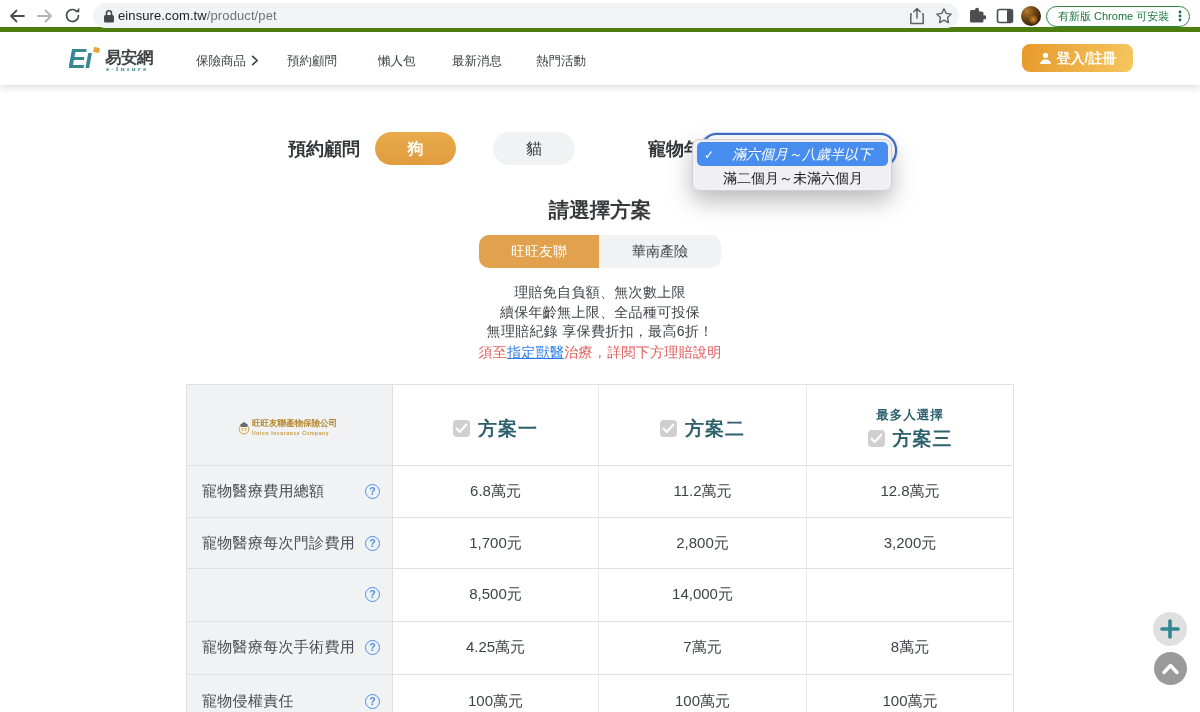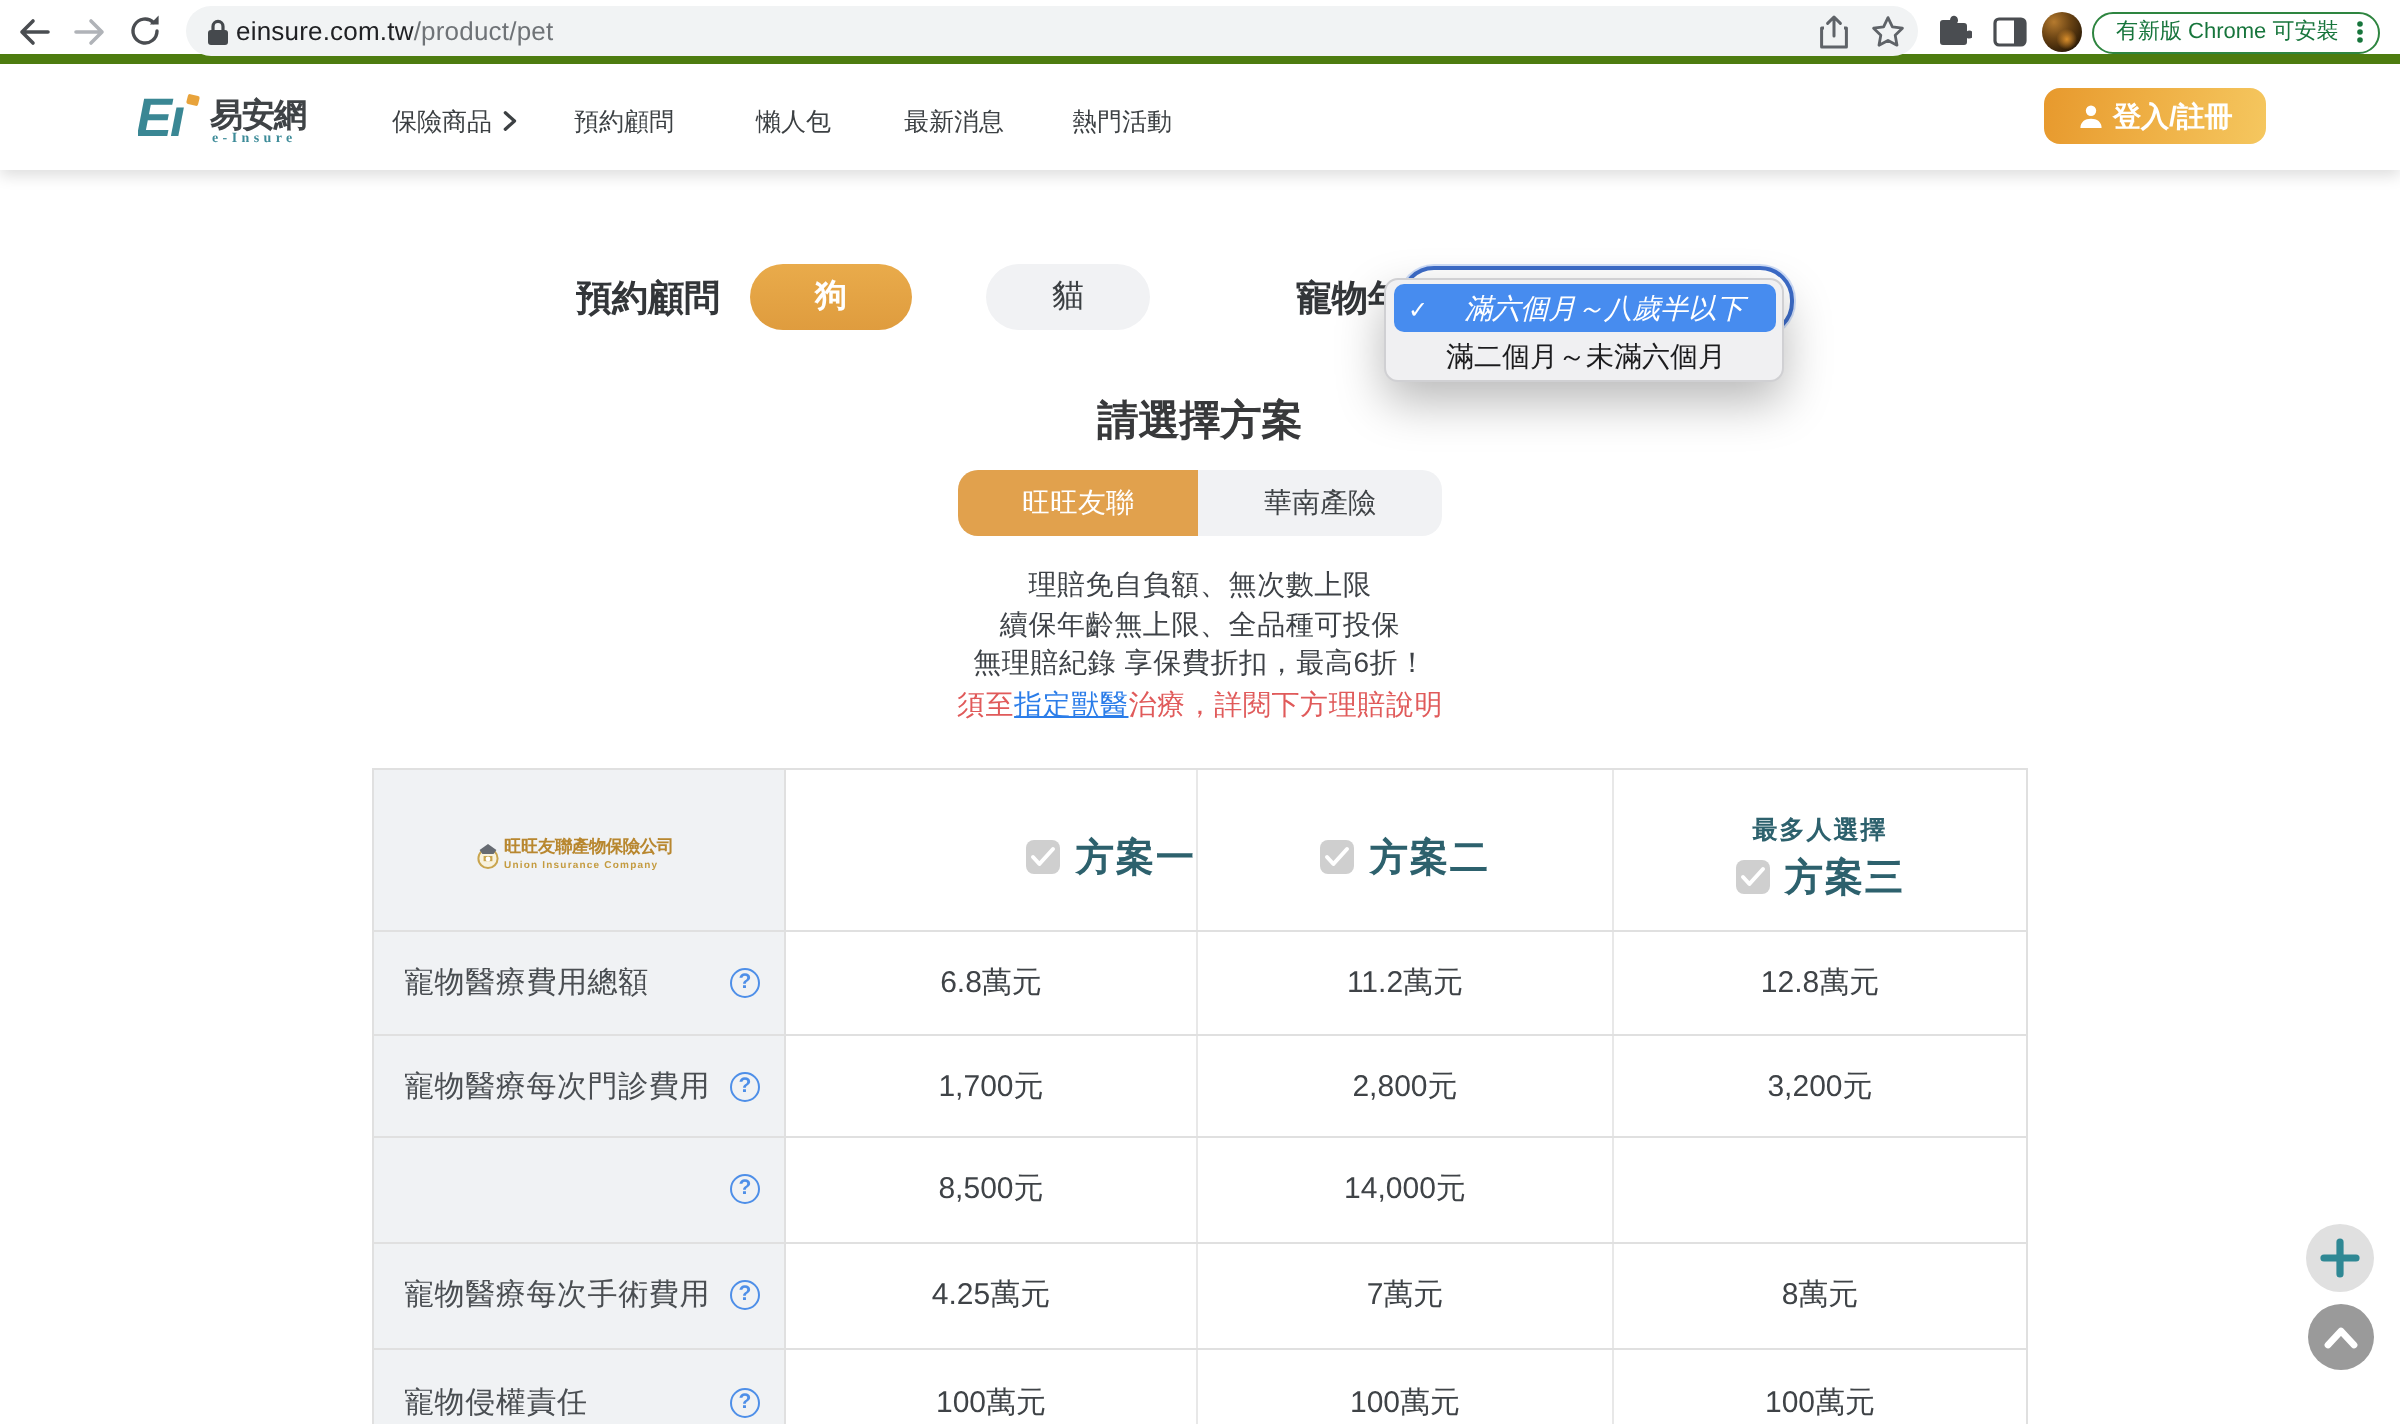--- a/index.html
+++ b/index.html
@@ -179,21 +179,21 @@
           <path d="M2.8 5 L7 2 L11.2 5 L9.8 7 L4.2 7 Z" fill="#666b72"></path>
           <path d="M4.8 8h4.4v2.6H4.8z" fill="#c9a54e"></path>
           <circle cx="7" cy="9.5" r="1.2" fill="#fff"></circle>
         </svg>
         <div style="margin-left:1px;">
           <div style="font-size:8.7px;font-weight:bold;color:#b8872f;letter-spacing:-0.2px;white-space:nowrap;">旺旺友聯產物保險公司</div>
           <div style="font-size:5px;font-weight:bold;color:#c49b3f;letter-spacing:0.6px;white-space:nowrap;">Union Insurance Company</div>
         </div>
       </div>
     </div>
-    <div class="c1 val" style="padding-top:8px;justify-content:flex-end;">
+    <div class="c1 val" style="padding-top:8px;">
         <span class="plan"><span class="ck"><svg width="13" height="11" viewBox="0 0 13 11">
               <path d="M1.5 5.5l3.2 3.5L11.5 1.5" stroke="#fff" stroke-width="2" fill="none" stroke-linecap="round" stroke-linejoin="round"></path>
             </svg></span>方案一</span>
       </div>
     <div class="c2 val" style="padding-top:8px;">
         <span class="plan"><span class="ck"><svg width="13" height="11" viewBox="0 0 13 11">
               <path d="M1.5 5.5l3.2 3.5L11.5 1.5" stroke="#fff" stroke-width="2" fill="none" stroke-linecap="round" stroke-linejoin="round"></path>
             </svg></span>方案二</span>
       </div>
     <div class="c3 val" style="flex-direction:column;padding-top:9px;">

